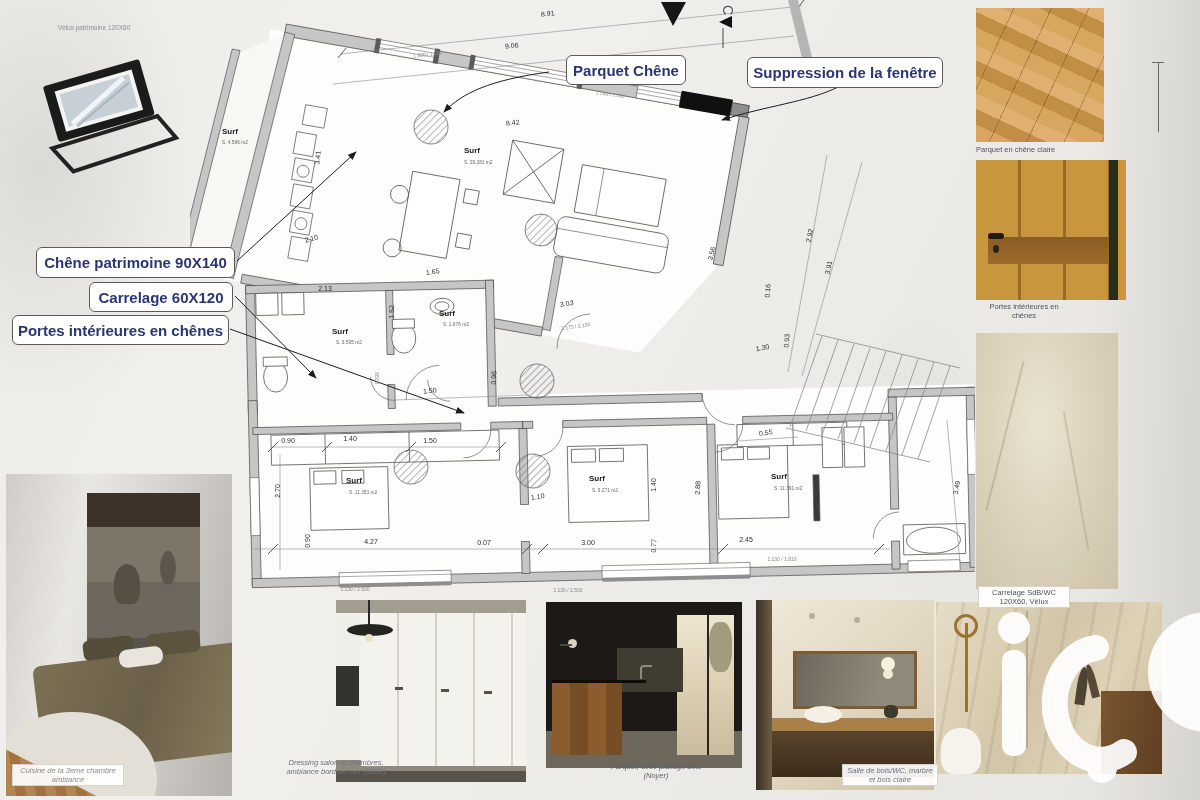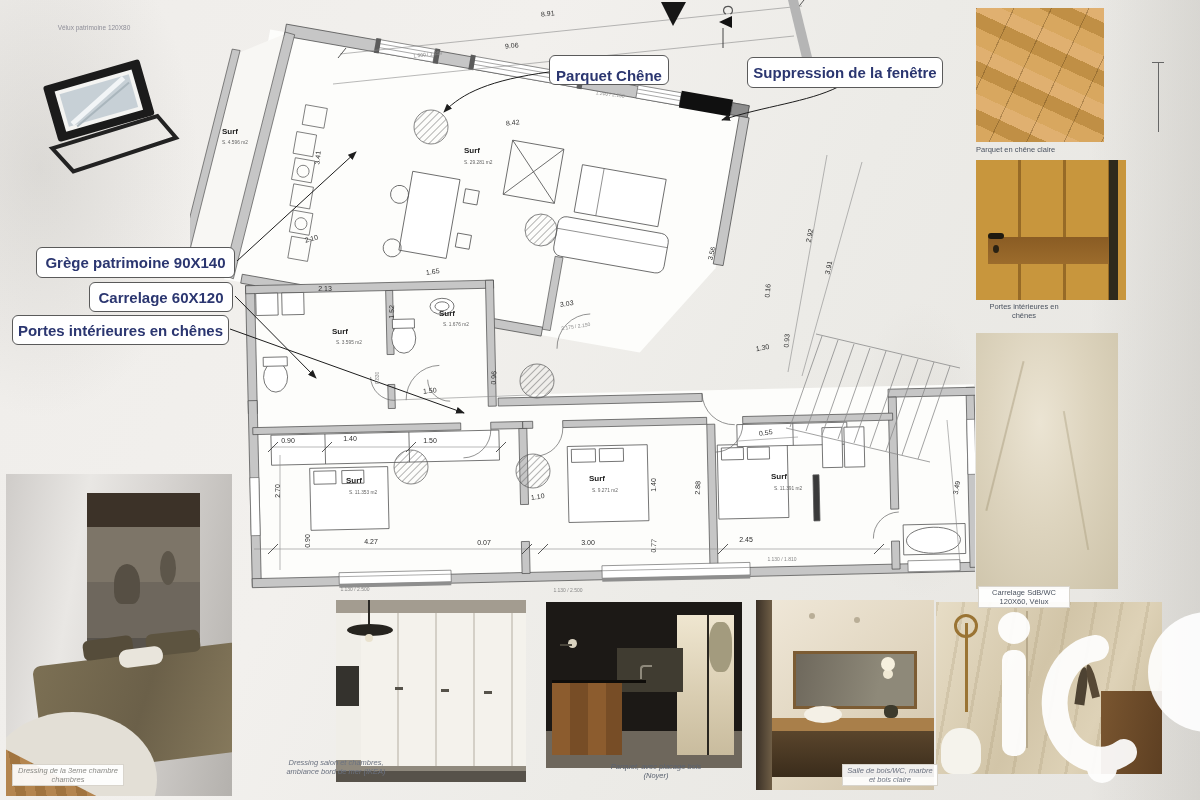--- a/index.html
+++ b/index.html
@@ -313,28 +313,28 @@
     <text class="dts" x="386" y="328" transform="rotate(-8 386 328)">2.175 / 2.150</text>
     <text class="dts" x="592" y="561">1.130 / 1.810</text>
     <text class="dts" x="165" y="591">1.130 / 2.500</text>
     <text class="dts" x="378" y="592">1.130 / 2.500</text>
     <text class="dts" x="420" y="96" transform="rotate(7 420 96)">1.200 / 2.150</text>
     <text class="dts" x="238" y="56" transform="rotate(-7 238 56)">1.500 / 1.250</text>
     <text class="dts" x="189" y="378" transform="rotate(-90 189 378)">0.830</text>
   </g>
 </svg>
 
-<div class="callout" style="left:549px;top:55px;width:118px;height:28px;align-items:flex-end;">
+<div class="callout" style="left:566px;top:55px;width:118px;height:28px;">
       <span>Parquet Chêne</span>
     </div>
 <div class="callout" style="left:747px;top:57px;width:194px;height:29px;">
       <span>Suppression de la fenêtre</span>
     </div>
 <div class="callout" style="left:36px;top:247px;width:197px;height:29px;">
-      <span>Grège patrimoine 90X140</span>
+      <span>Chêne patrimoine 90X140</span>
     </div>
 <div class="callout" style="left:89px;top:282px;width:142px;height:28px;">
       <span>Carrelage 60X120</span>
     </div>
 <div class="callout" style="left:12px;top:315px;width:215px;height:28px;">
       <span>Portes intérieures en chênes</span>
     </div>
 
 <div class="d" style="left:1152px;top:62px;width:12px;height:1px;background:#666;"></div>
 <div class="d" style="left:1158px;top:62px;width:1px;height:70px;background:#666;"></div>
@@ -364,21 +364,21 @@
   <div style="position:absolute;left:36%;top:6%;width:50%;height:66%;background:linear-gradient(#3c3228 0 16%,#7d7568 16% 42%,#6e675d 42% 68%,#58534c 68% 100%);"></div>
   <div style="position:absolute;left:48%;top:28%;width:26px;height:40px;background:#564f44;border-radius:50% 50% 30% 30%;"></div>
   <div style="position:absolute;left:68%;top:24%;width:16px;height:34px;background:#5d564a;border-radius:50%;"></div>
   <div style="position:absolute;left:14%;top:56%;width:92%;height:34%;background:linear-gradient(115deg,#7c7054 0%,#6b6049 50%,#8a7d5f 100%);border-radius:8px;transform:rotate(-7deg);"></div>
   <div style="position:absolute;left:34%;top:51%;width:50px;height:20px;background:#554c3a;border-radius:6px;transform:rotate(-8deg);"></div>
   <div style="position:absolute;left:62%;top:49%;width:54px;height:22px;background:#5d5440;border-radius:6px;transform:rotate(-6deg);"></div>
   <div style="position:absolute;left:50%;top:54%;width:44px;height:18px;background:#e9e5dc;border-radius:8px;transform:rotate(-7deg);"></div>
   <div style="position:absolute;left:-8%;top:74%;width:75%;height:42%;background:#e3dfd6;border-radius:50%;"></div>
   <div style="position:absolute;left:0;top:82%;width:40%;height:18%;background:repeating-linear-gradient(80deg,#b4854f 0 10px,#a1743f 10px 20px);clip-path:polygon(0 20%,100% 100%,0 100%);"></div>
 </div>
-<div class="cap capbox" style="left:12px;top:764px;width:104px;color:#8a8a86;">Dressing de la 3eme chambre chambres</div>
+<div class="cap capbox" style="left:12px;top:764px;width:104px;color:#8a8a86;">Cuisine de la 3eme chambre ambiance</div>
 
 <div class="photo" style="left:336px;top:600px;width:190px;height:182px;background:linear-gradient(#a39c90 0 7%,#f0eee8 7% 88%,#8f897d 88% 94%,#57524a 94%);">
   <div style="position:absolute;left:13%;top:7%;width:87%;height:84%;background:repeating-linear-gradient(90deg,#f4f2ec 0 36px,#d4d0c7 36px 38px);"></div>
   <div style="position:absolute;left:31%;top:48%;width:8px;height:3px;background:#55524a;"></div>
   <div style="position:absolute;left:55%;top:49%;width:8px;height:3px;background:#55524a;"></div>
   <div style="position:absolute;left:78%;top:50%;width:8px;height:3px;background:#55524a;"></div>
   <div style="position:absolute;left:0;top:36%;width:12%;height:22%;background:#34322d;"></div>
   <div style="position:absolute;left:17%;top:0;width:2px;height:26px;background:#2a2824;"></div>
   <div style="position:absolute;left:6%;top:24px;width:46px;height:12px;background:#26241f;border-radius:50%;"></div>
   <div style="position:absolute;left:15%;top:34px;width:8px;height:8px;background:#e9e2ce;border-radius:50%;"></div>

